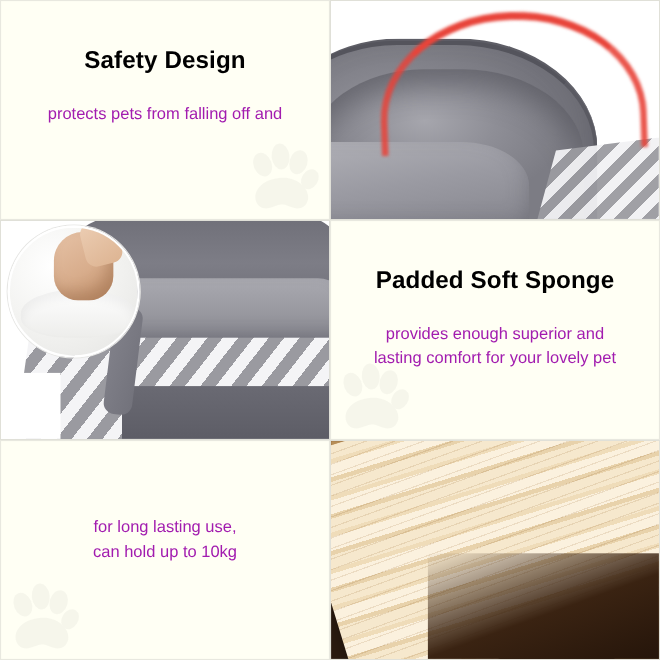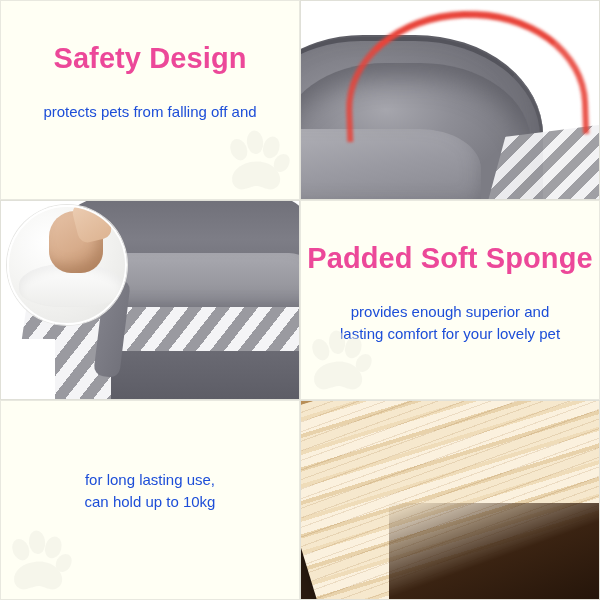--- a/index.html
+++ b/index.html
@@ -37,31 +37,31 @@
   .text-cell {
     background: #fffff4;
     border: 1px solid #e8e8df;
     display: flex;
     flex-direction: column;
     align-items: center;
     justify-content: flex-start;
     padding-top: 42px;
   }
   .t-title {
-    font-size: 29px;
+    font-size: 22px;
     font-weight: 700;
-    color: #ec4899;
+    color: #000000;
     letter-spacing: 0.1px;
     text-align: center;
     line-height: 1.1;
   }
   .t-body {
     margin-top: 26px;
     font-size: 15px;
-    color: #1d4ed8;
+    color: #a21caf;
     text-align: center;
     line-height: 1.45;
     padding: 0 12px;
   }
   .t-body span { display: block; }
 
   
   .paw {
     position: absolute;
     width: 74px;

